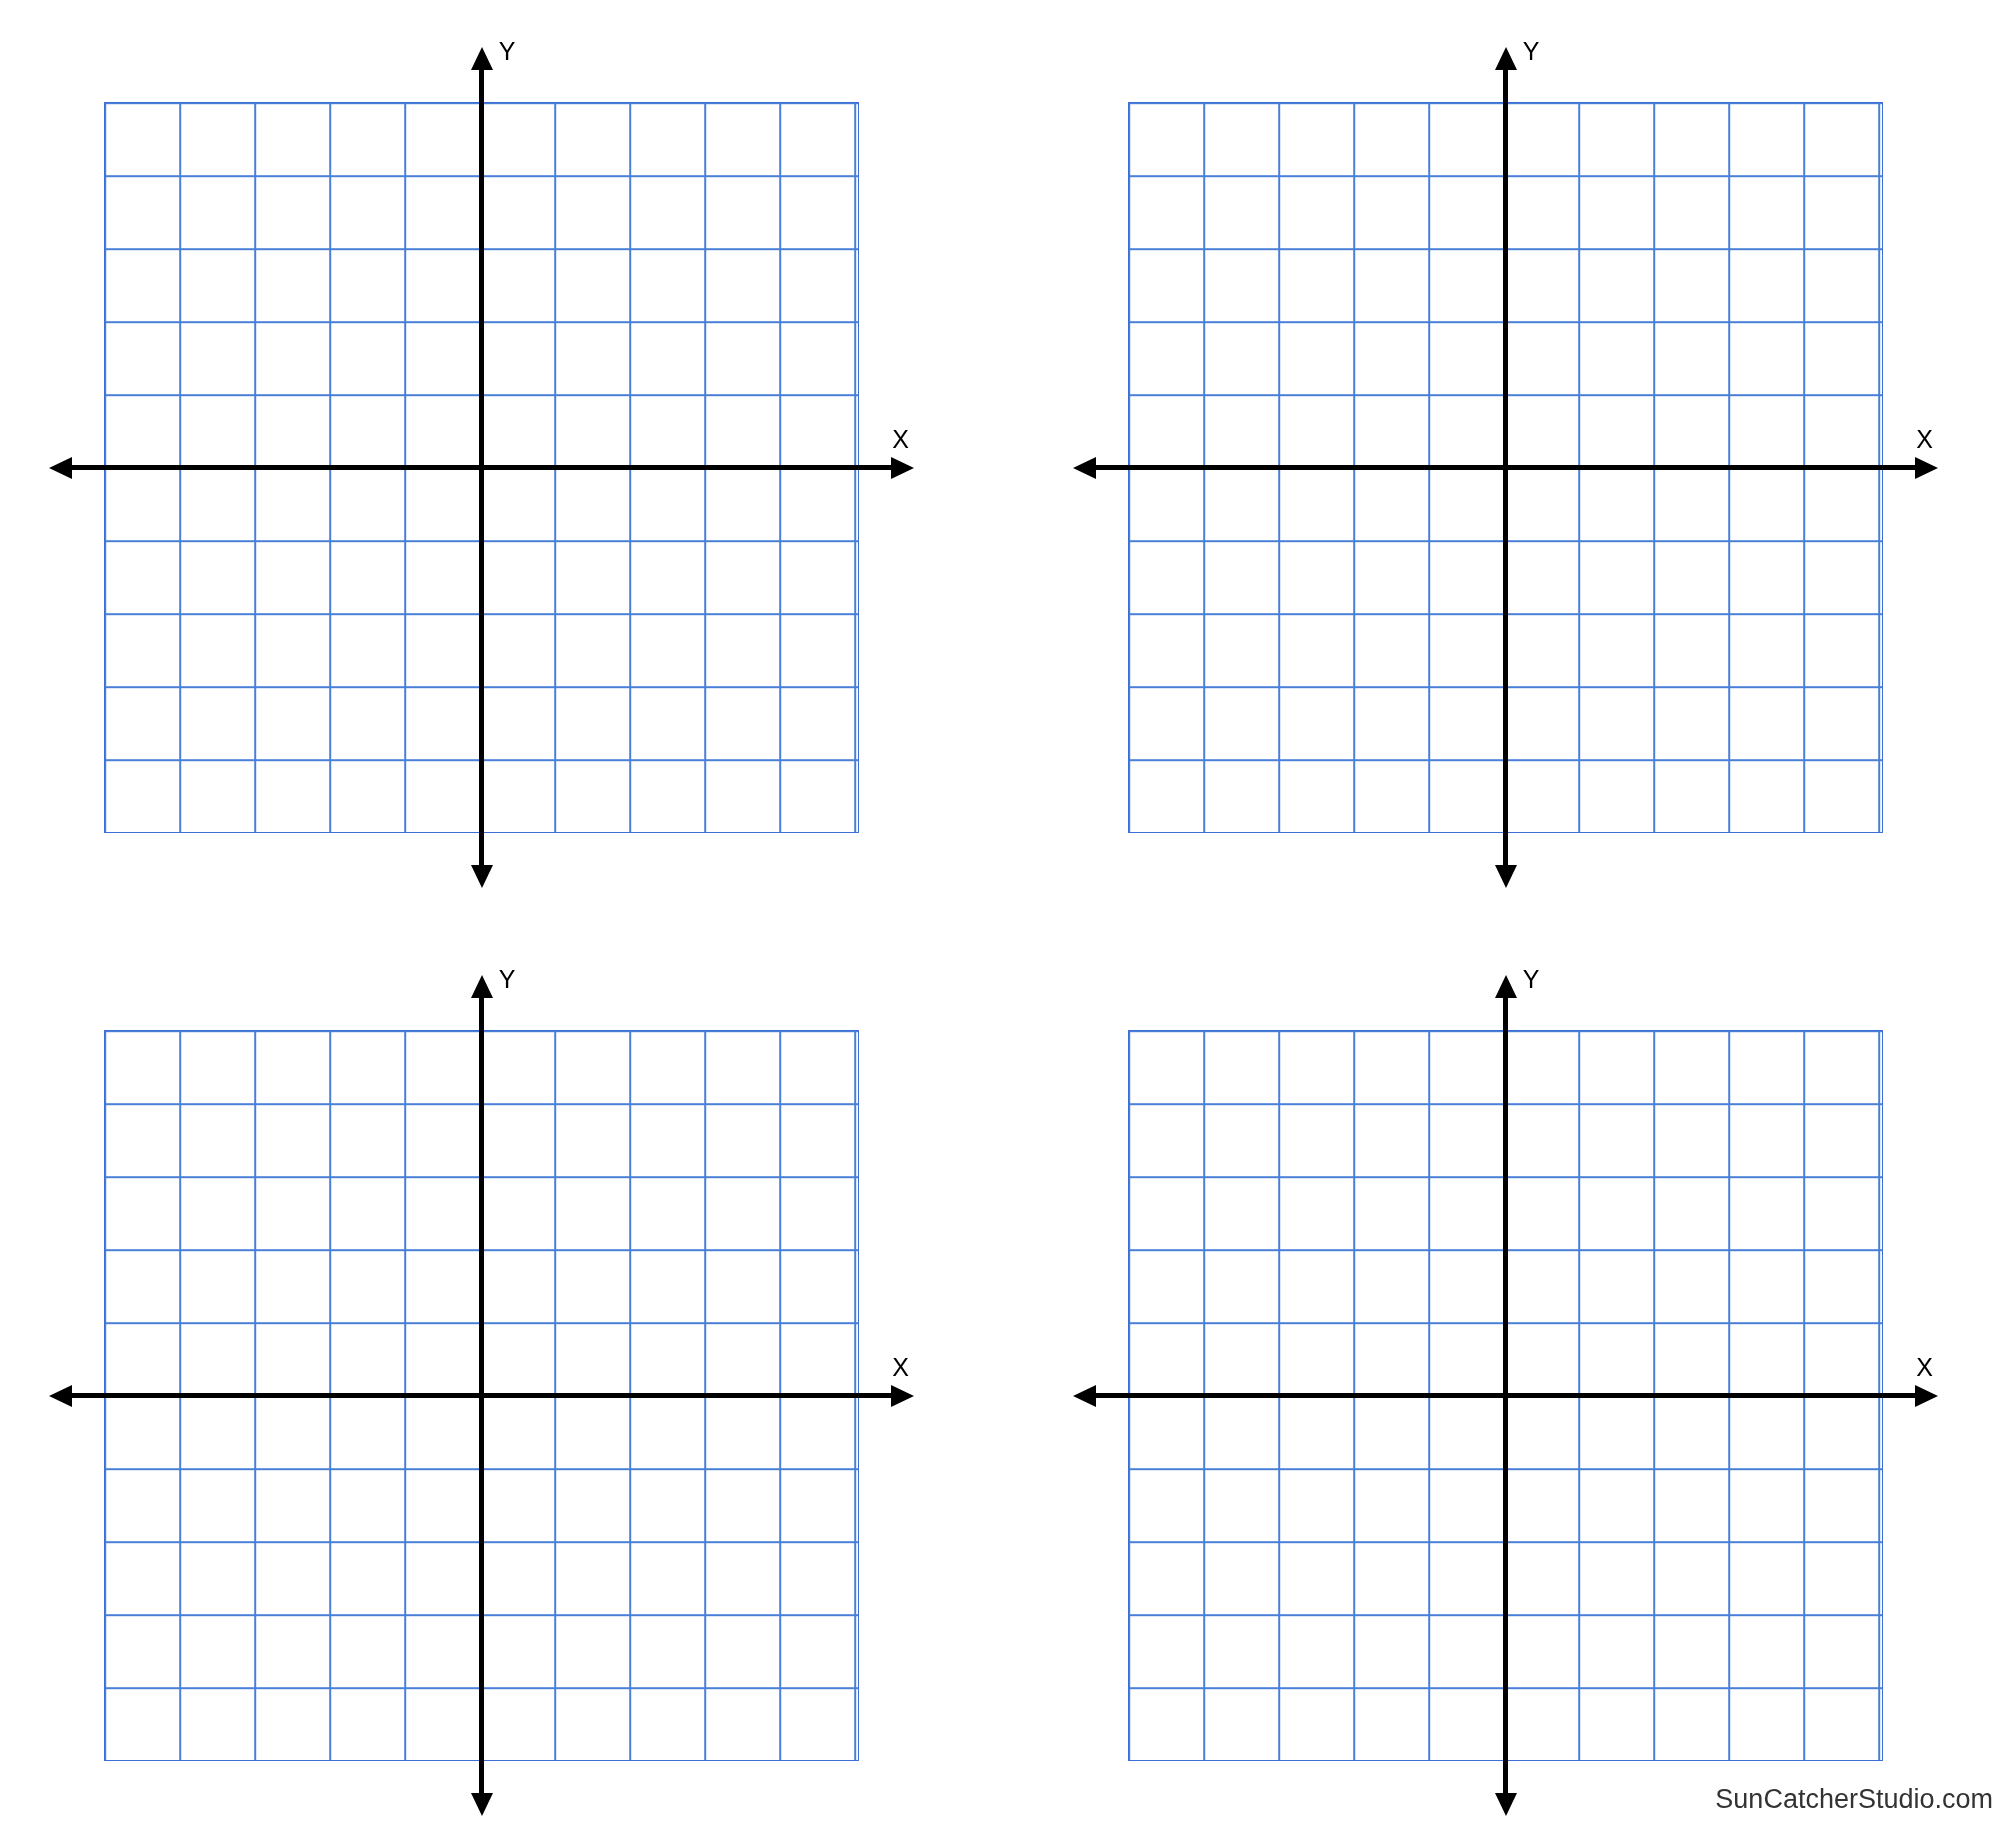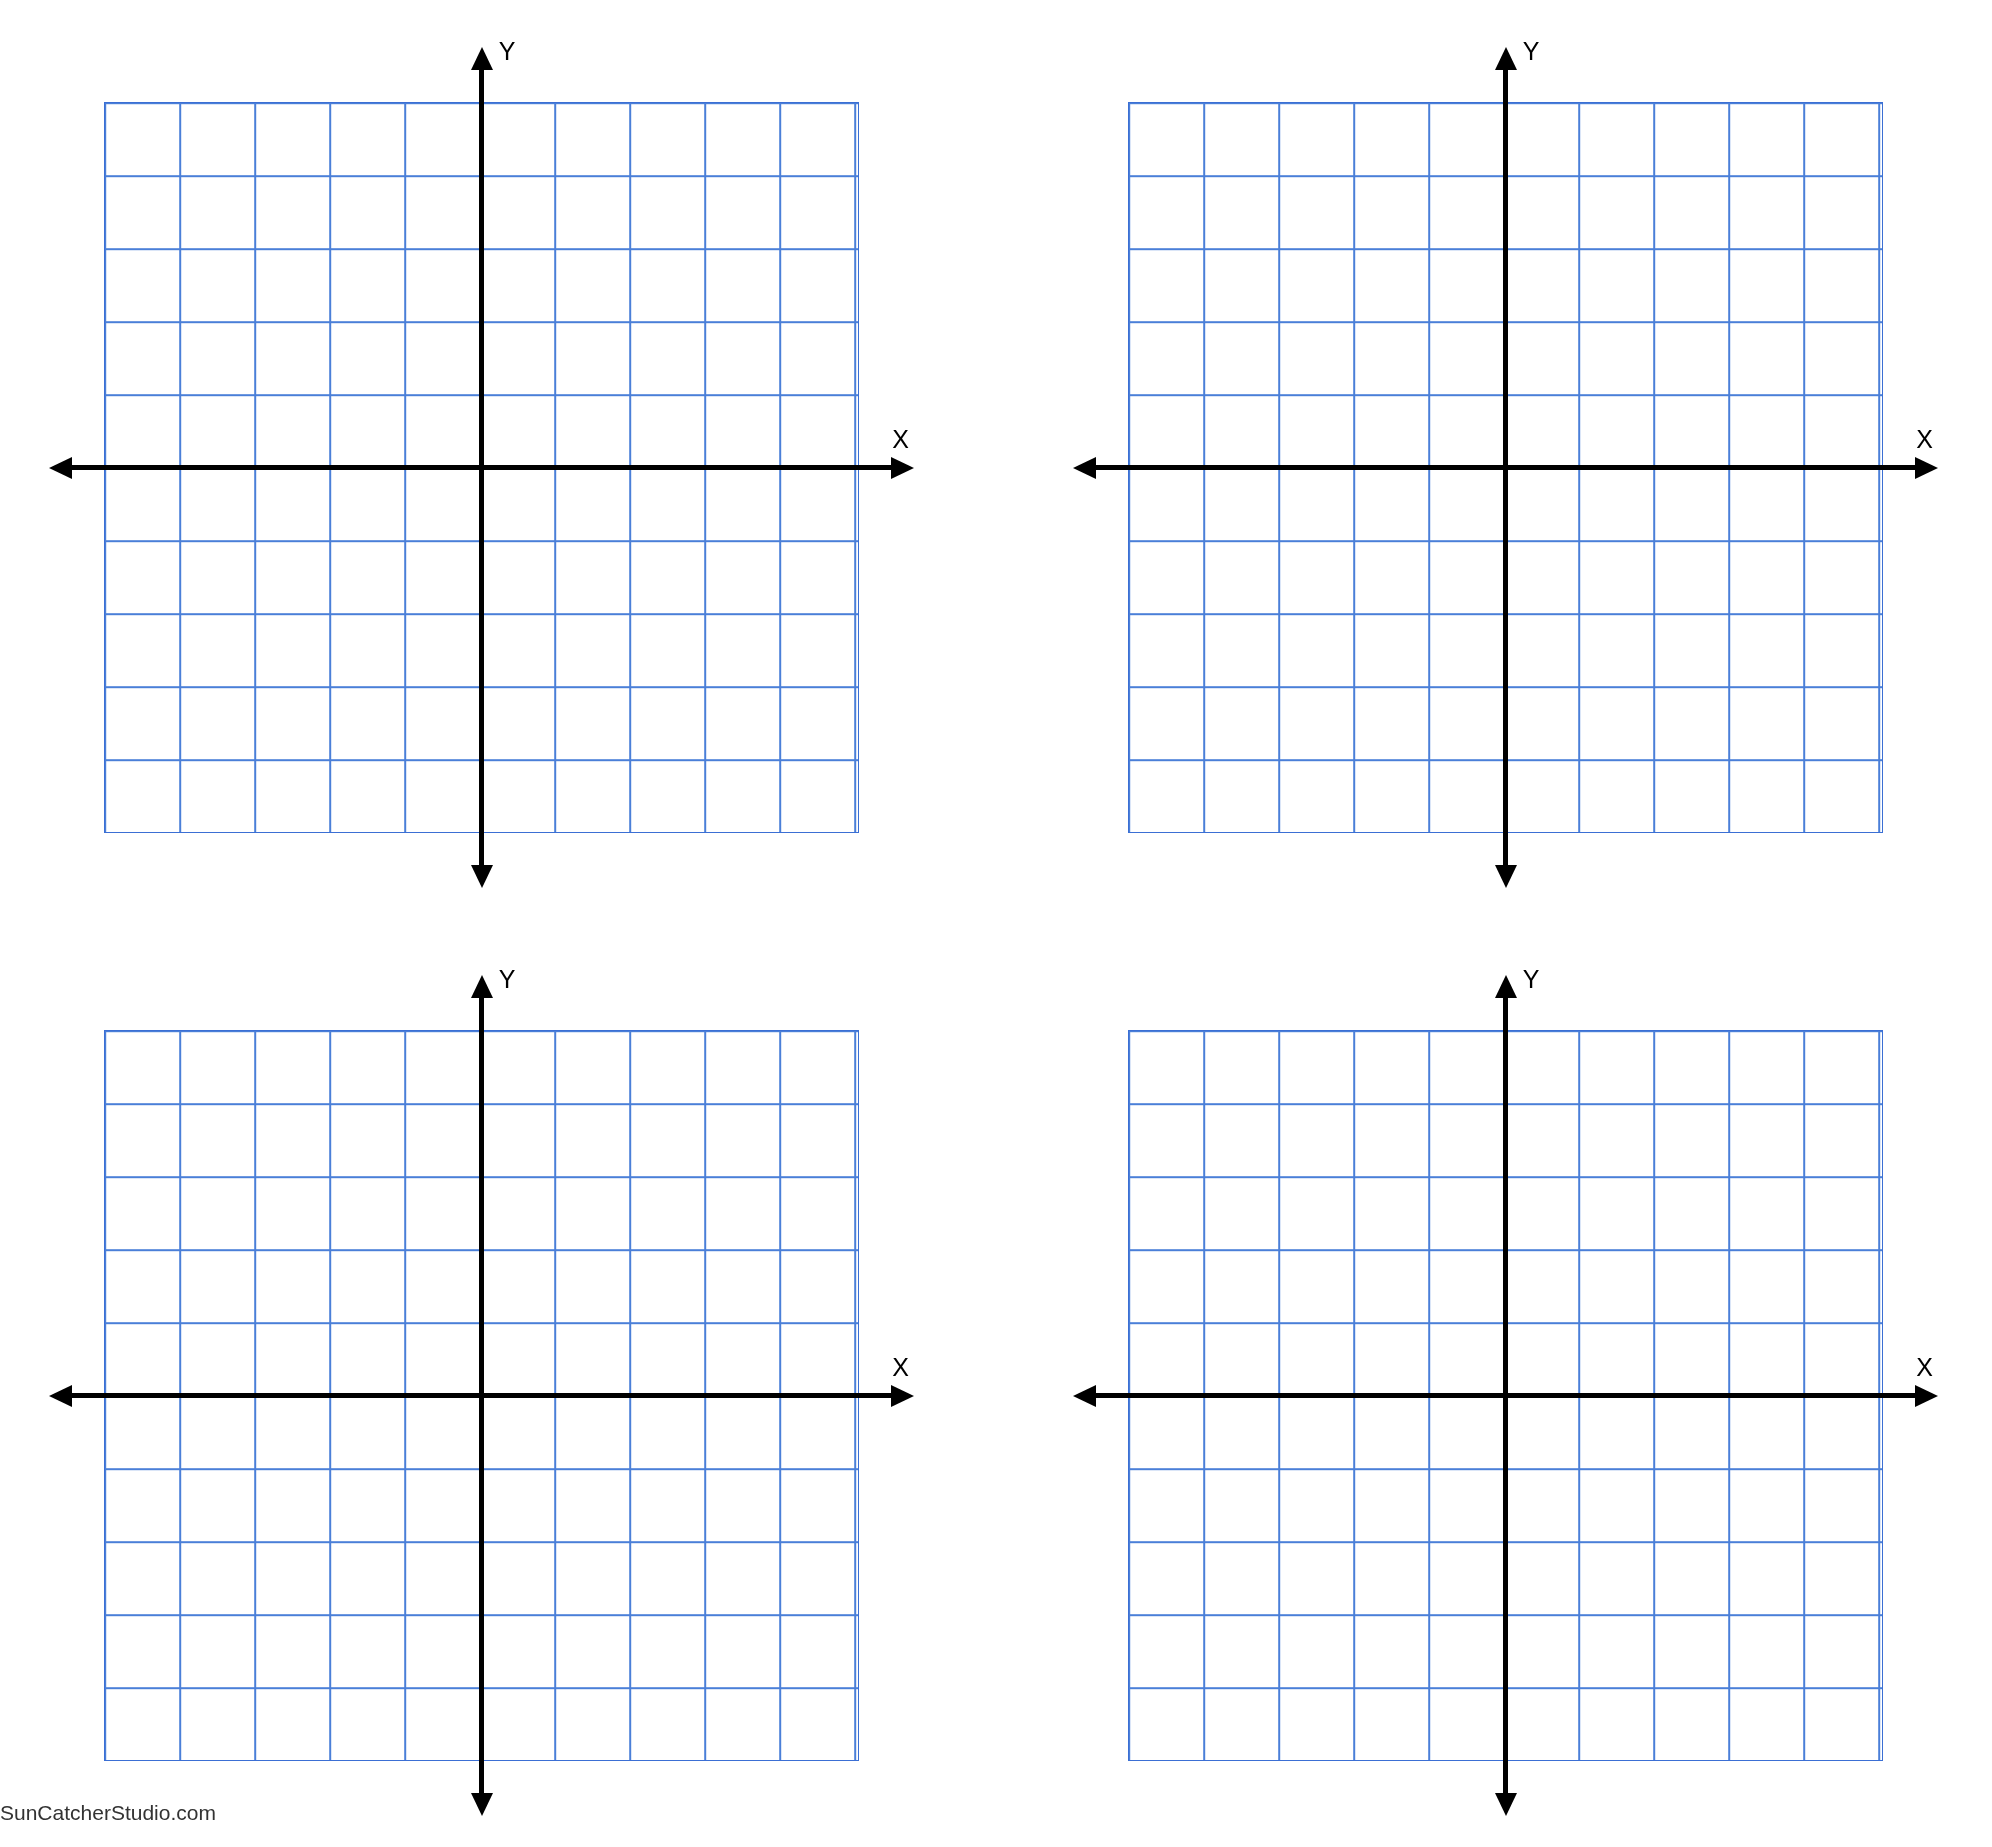--- a/index.html
+++ b/index.html
@@ -143,23 +143,23 @@
   .axis-label.y-label {
     left: 50%;
     margin-left: 17.3px;
     top: -63px;
   }
 
   .footer {
     position: absolute;
     left: 0;
     width: 1993px;
-    bottom: 22px;
-    text-align: left;
-    font-size: 21px;
+    bottom: 32px;
+    text-align: right;
+    font-size: 27px;
     color: #333333;
     font-family: "Liberation Sans", sans-serif;
   }
 </style>
 </head>
 <body>
 
 <div class="sheet">
 
   <div class="grid-wrap">

